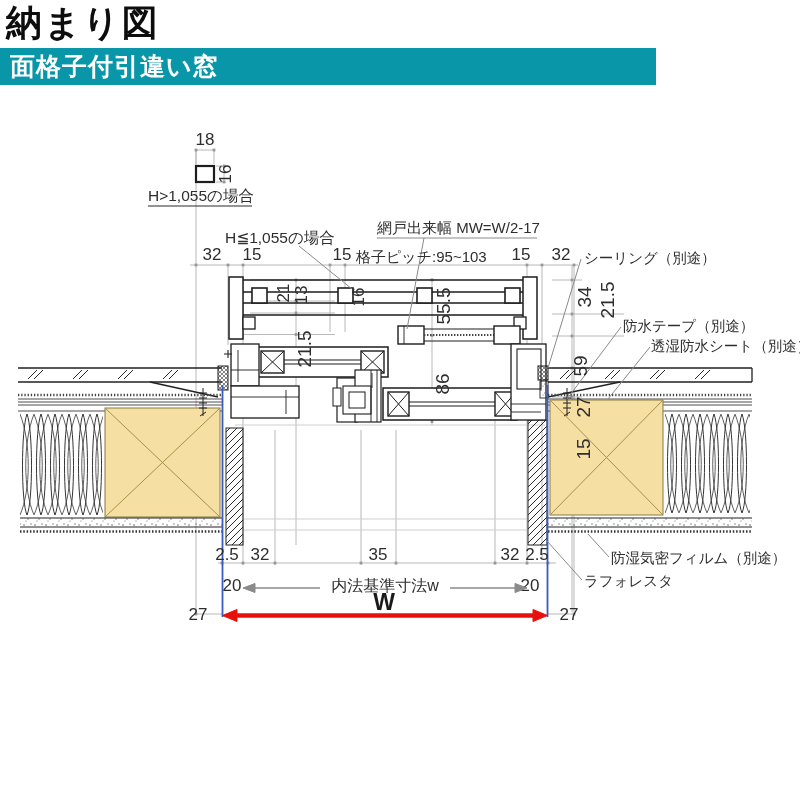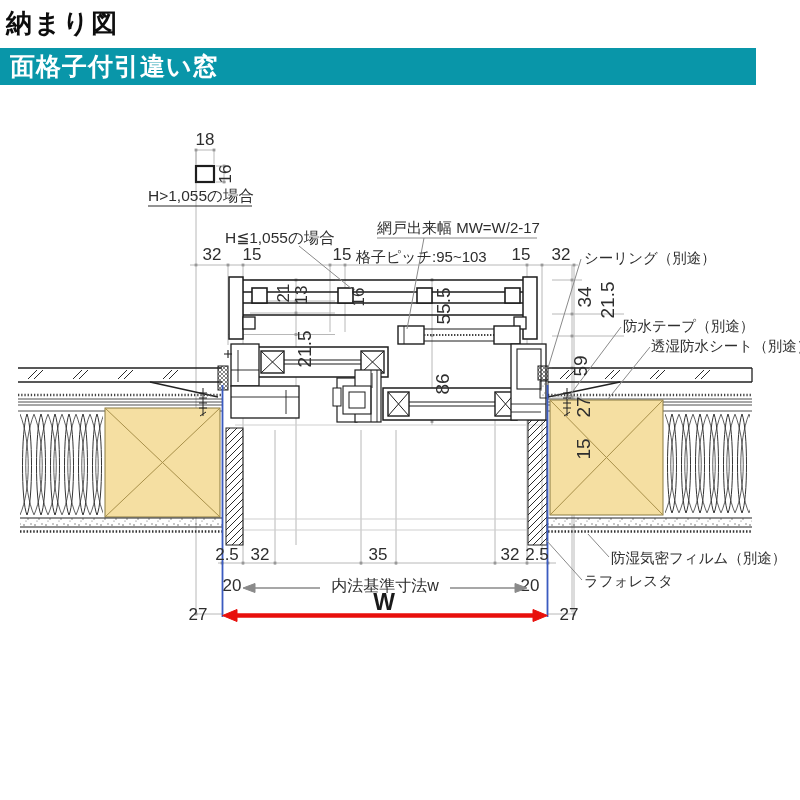--- a/index.html
+++ b/index.html
@@ -1,20 +1,20 @@
 <!DOCTYPE html>
 <html><head>
 <meta charset="utf-8">
 <style>
   html,body{margin:0;padding:0;}
   body{width:800px;height:800px;position:relative;background:#fff;overflow:hidden;
        font-family:"Liberation Sans","DejaVu Sans",sans-serif;}
-  .page-title{position:absolute;left:6px;top:0px;margin:0;font-size:26px;line-height:46px;
+  .page-title{position:absolute;left:6px;top:0px;margin:0;font-size:36px;line-height:46px;
        font-weight:900;color:#0d0d0d;letter-spacing:2px;}
-  .band{position:absolute;left:0;top:48px;width:756px;height:37px;background:#0996a9;}
+  .band{position:absolute;left:0;top:48px;width:656px;height:37px;background:#0996a9;}
   .band .sub{display:block;padding-left:10px;font-size:25px;line-height:37px;font-weight:bold;color:#ffffff;letter-spacing:1px;}
   svg{position:absolute;left:0;top:0;}
   text{font-family:"Liberation Sans","DejaVu Sans",sans-serif;fill:#2e2e2e;}
   .dim{font-size:17px;}
   .dimbig{font-size:19px;}
   .lbl{font-size:14.5px;}
   .wtxt{font-size:23px;font-weight:bold;fill:#1a1a1a;}
 </style>
 </head>
 <body>

